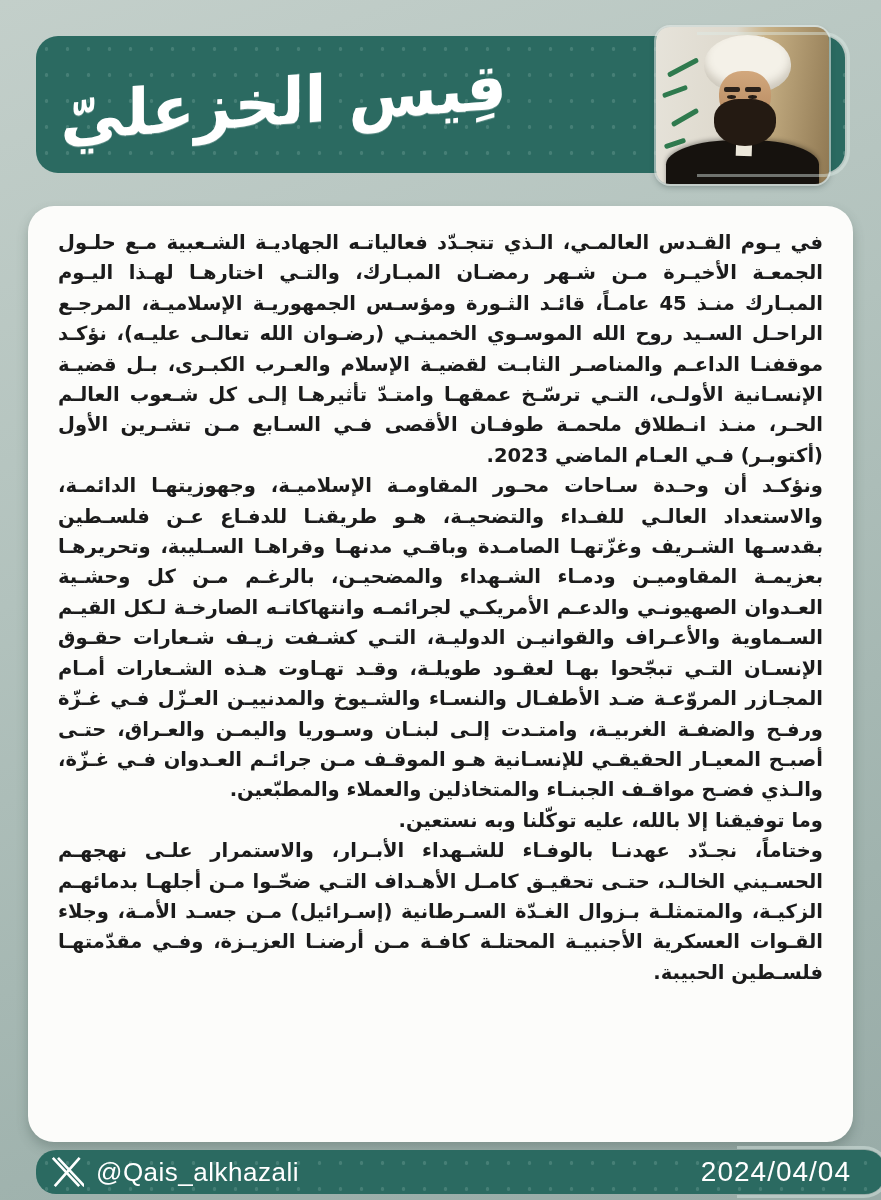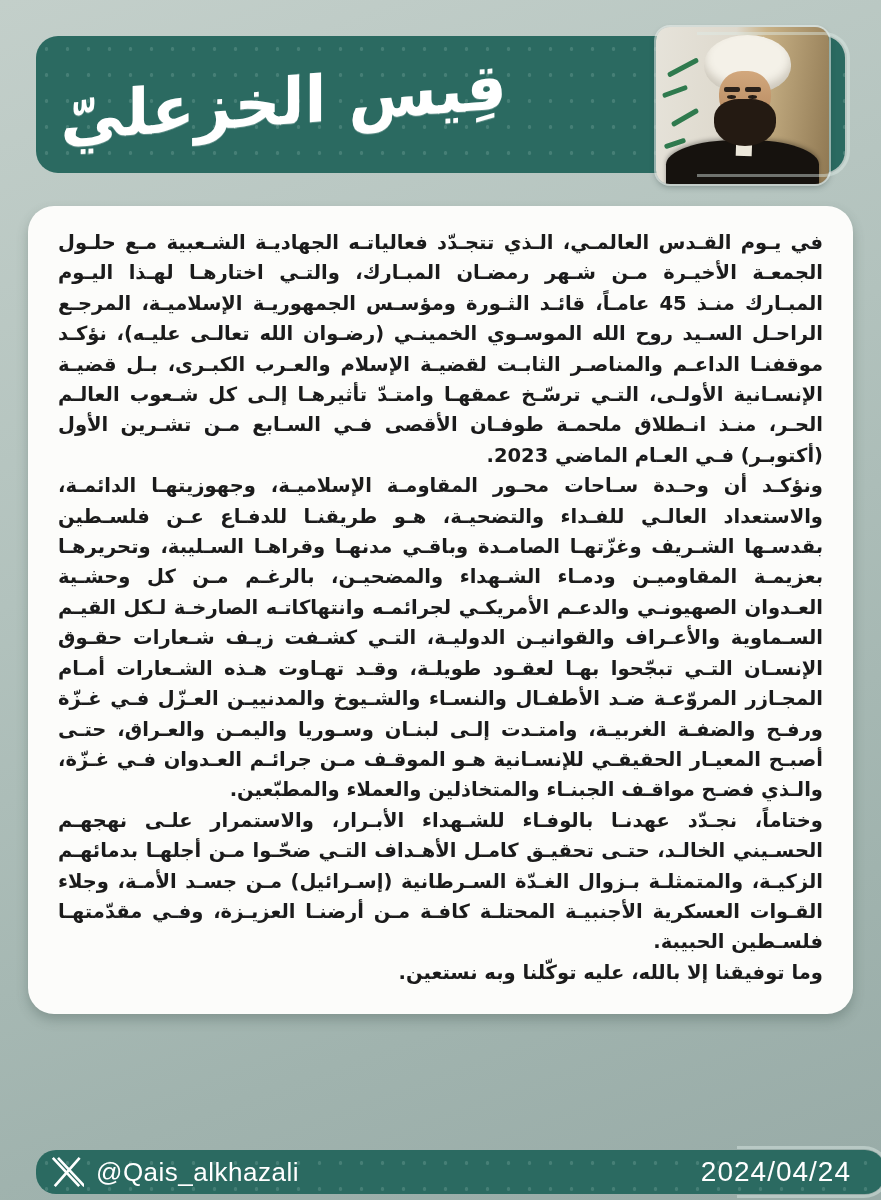--- a/index.html
+++ b/index.html
@@ -65,21 +65,21 @@
     background:#16120e; border-radius:46% 46% 0 0;
     box-shadow:0 -2px 4px rgba(0,0,0,0.3);
   }
   .collar{
     position:absolute; left:46%; bottom:18%; width:9%; height:12%;
     background:#ece7da; transform:rotate(2deg);
   }
 
   
   .content-panel{
-    position:absolute; left:28px; top:206px; width:825px; height:808px;
+    position:absolute; left:28px; top:206px; width:825px; height:936px;
     box-sizing:border-box; padding:22px 30px;
     background:#fcfcfa; border-radius:26px; overflow:hidden;
     box-shadow:0 6px 12px rgba(55,75,70,0.30);
     direction:rtl; font-size:21.5px;
   }
   .content-panel p{
     margin:0; color:#1b1b1b; font-weight:bold;
     font-size:inherit; line-height:1.56;
     text-align:justify; text-justify:inter-word;
   }
@@ -118,27 +118,27 @@
     <div class="brow r"></div>
     <div class="eye l"></div>
     <div class="eye r"></div>
     <div class="beard"></div>
   </div>
 </div>
 
 <div class="content-panel" lang="ar" style="font-size: 19.5px;">
   <p>في يـوم القـدس العالمـي، الـذي تتجـدّد فعالياتـه الجهاديـة الشـعبية مـع حلـول الجمعـة الأخيـرة مـن شـهر رمضـان المبـارك، والتـي اختارهـا لهـذا اليـوم المبـارك منـذ 45 عامـاً، قائـد الثـورة ومؤسـس الجمهوريـة الإسلاميـة، المرجـع الراحـل السـيد روح الله الموسـوي الخمينـي (رضـوان الله تعالـى عليـه)، نؤكـد موقفنـا الداعـم والمناصـر الثابـت لقضيـة الإسلام والعـرب الكبـرى، بـل قضيـة الإنسـانية الأولـى، التـي ترسّـخ عمقهـا وامتـدّ تأثيرهـا إلـى كل شـعوب العالـم الحـر، منـذ انـطلاق ملحمـة طوفـان الأقصى فـي السـابع مـن تشـرين الأول (أكتوبـر) فـي العـام الماضي 2023.</p>
   <p>ونؤكـد أن وحـدة سـاحات محـور المقاومـة الإسلاميـة، وجهوزيتهـا الدائمـة، والاستعداد العالـي للفـداء والتضحيـة، هـو طريقنـا للدفـاع عـن فلسـطين بقدسـها الشـريف وغزّتهـا الصامـدة وباقـي مدنهـا وقراهـا السـليبة، وتحريرهـا بعزيمـة المقاوميـن ودمـاء الشـهداء والمضحيـن، بالرغـم مـن كل وحشـية العـدوان الصهيونـي والدعـم الأمريكـي لجرائمـه وانتهاكاتـه الصارخـة لـكل القيـم السـماوية والأعـراف والقوانيـن الدوليـة، التـي كشـفت زيـف شـعارات حقـوق الإنسـان التـي تبجّحوا بهـا لعقـود طويلـة، وقـد تهـاوت هـذه الشـعارات أمـام المجـازر المروّعـة ضـد الأطفـال والنسـاء والشـيوخ والمدنييـن العـزّل فـي غـزّة ورفـح والضفـة الغربيـة، وامتـدت إلـى لبنـان وسـوريا واليمـن والعـراق، حتـى أصبـح المعيـار الحقيقـي للإنسـانية هـو الموقـف مـن جرائـم العـدوان فـي غـزّة، والـذي فضـح مواقـف الجبنـاء والمتخاذلين والعملاء والمطبّعين.</p>
+  <p>وما توفيقنا إلا بالله، عليه توكّلنا وبه نستعين.</p>
   <p>وختاماً، نجـدّد عهدنـا بالوفـاء للشـهداء الأبـرار، والاستمرار علـى نهجهـم الحسـيني الخالـد، حتـى تحقيـق كامـل الأهـداف التـي ضحّـوا مـن أجلهـا بدمائهـم الزكيـة، والمتمثلـة بـزوال الغـدّة السـرطانية (إسـرائيل) مـن جسـد الأمـة، وجلاء القـوات العسكرية الأجنبيـة المحتلـة كافـة مـن أرضنـا العزيـزة، وفـي مقدّمتهـا فلسـطين الحبيبة.</p>
-  <p>وما توفيقنا إلا بالله، عليه توكّلنا وبه نستعين.</p>
 </div>
 
 <div class="bar footer-bar">
   <svg class="x-logo" viewBox="0 0 36 36">
     <g stroke="#ffffff" stroke-width="2.8" fill="none" stroke-linecap="square">
       <path d="M5 4 L31 32"></path>
       <path d="M10.5 4 L36.5 32"></path>
       <path d="M31.5 4 L7 32"></path>
     </g>
   </svg>
   <span class="handle">@Qais_alkhazali</span>
-  <span class="date">2024/04/24</span>
+  <span class="date">2024/04/04</span>
 </div>
 
 </body></html>

